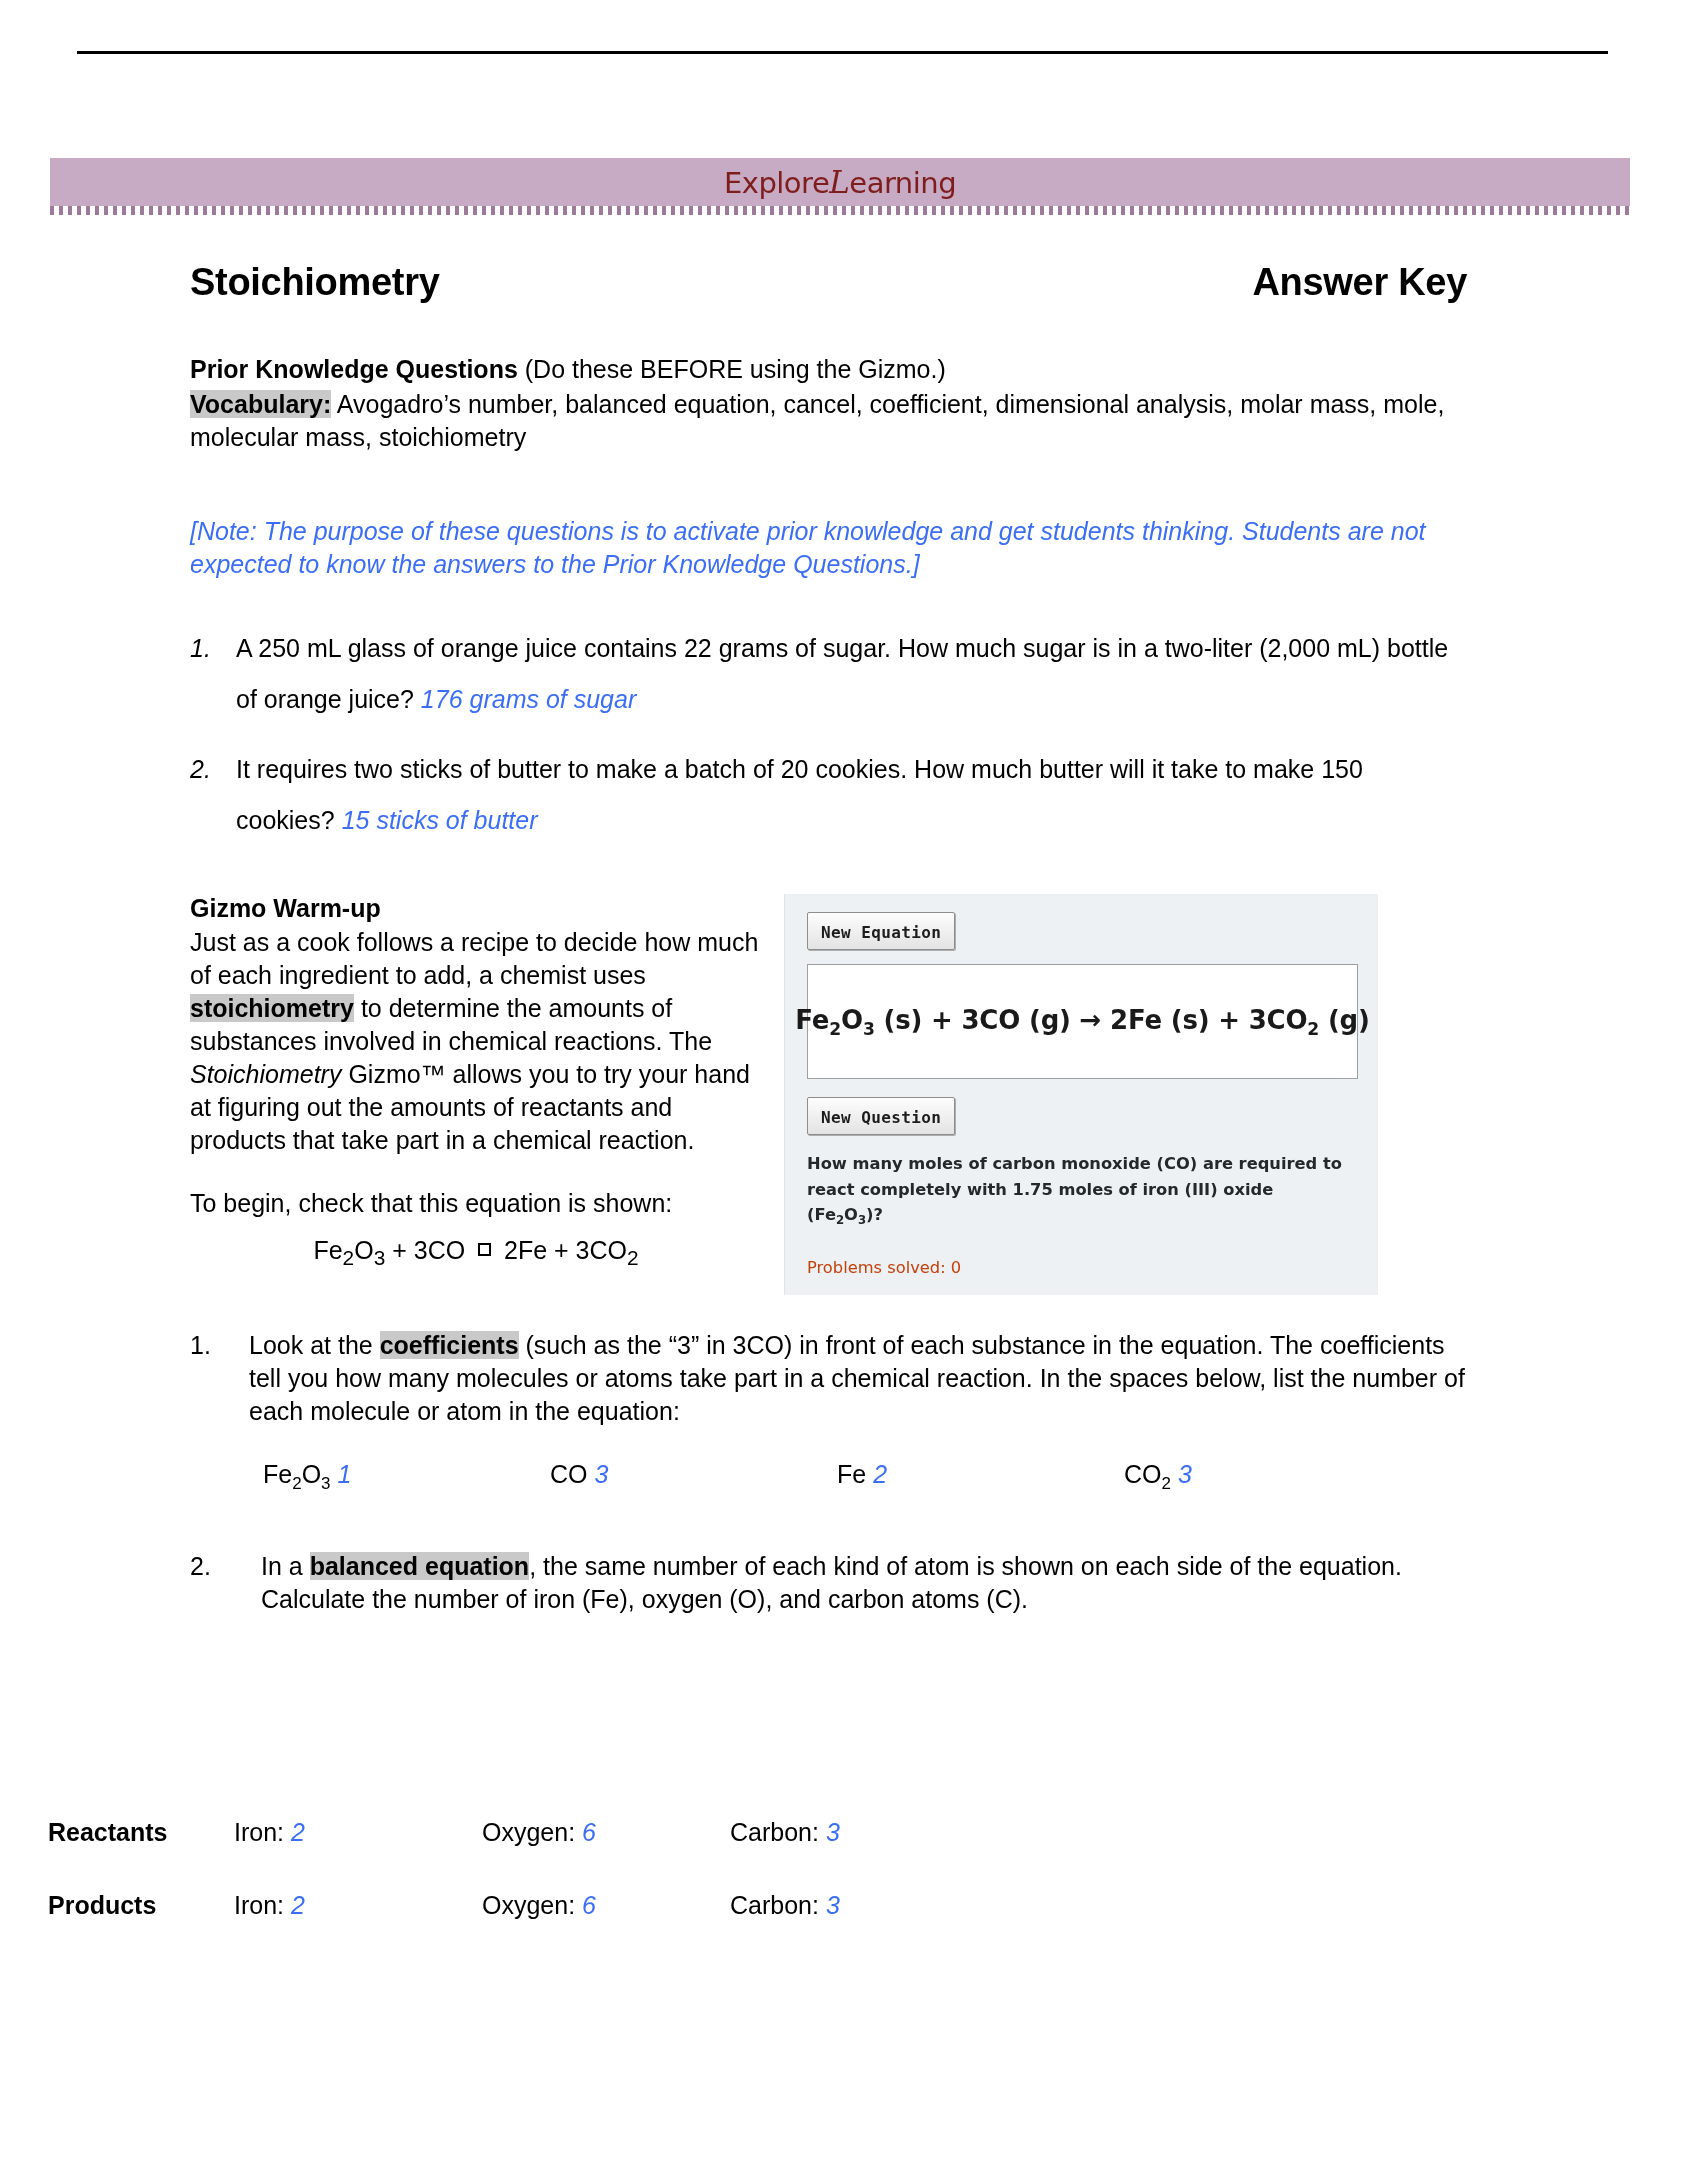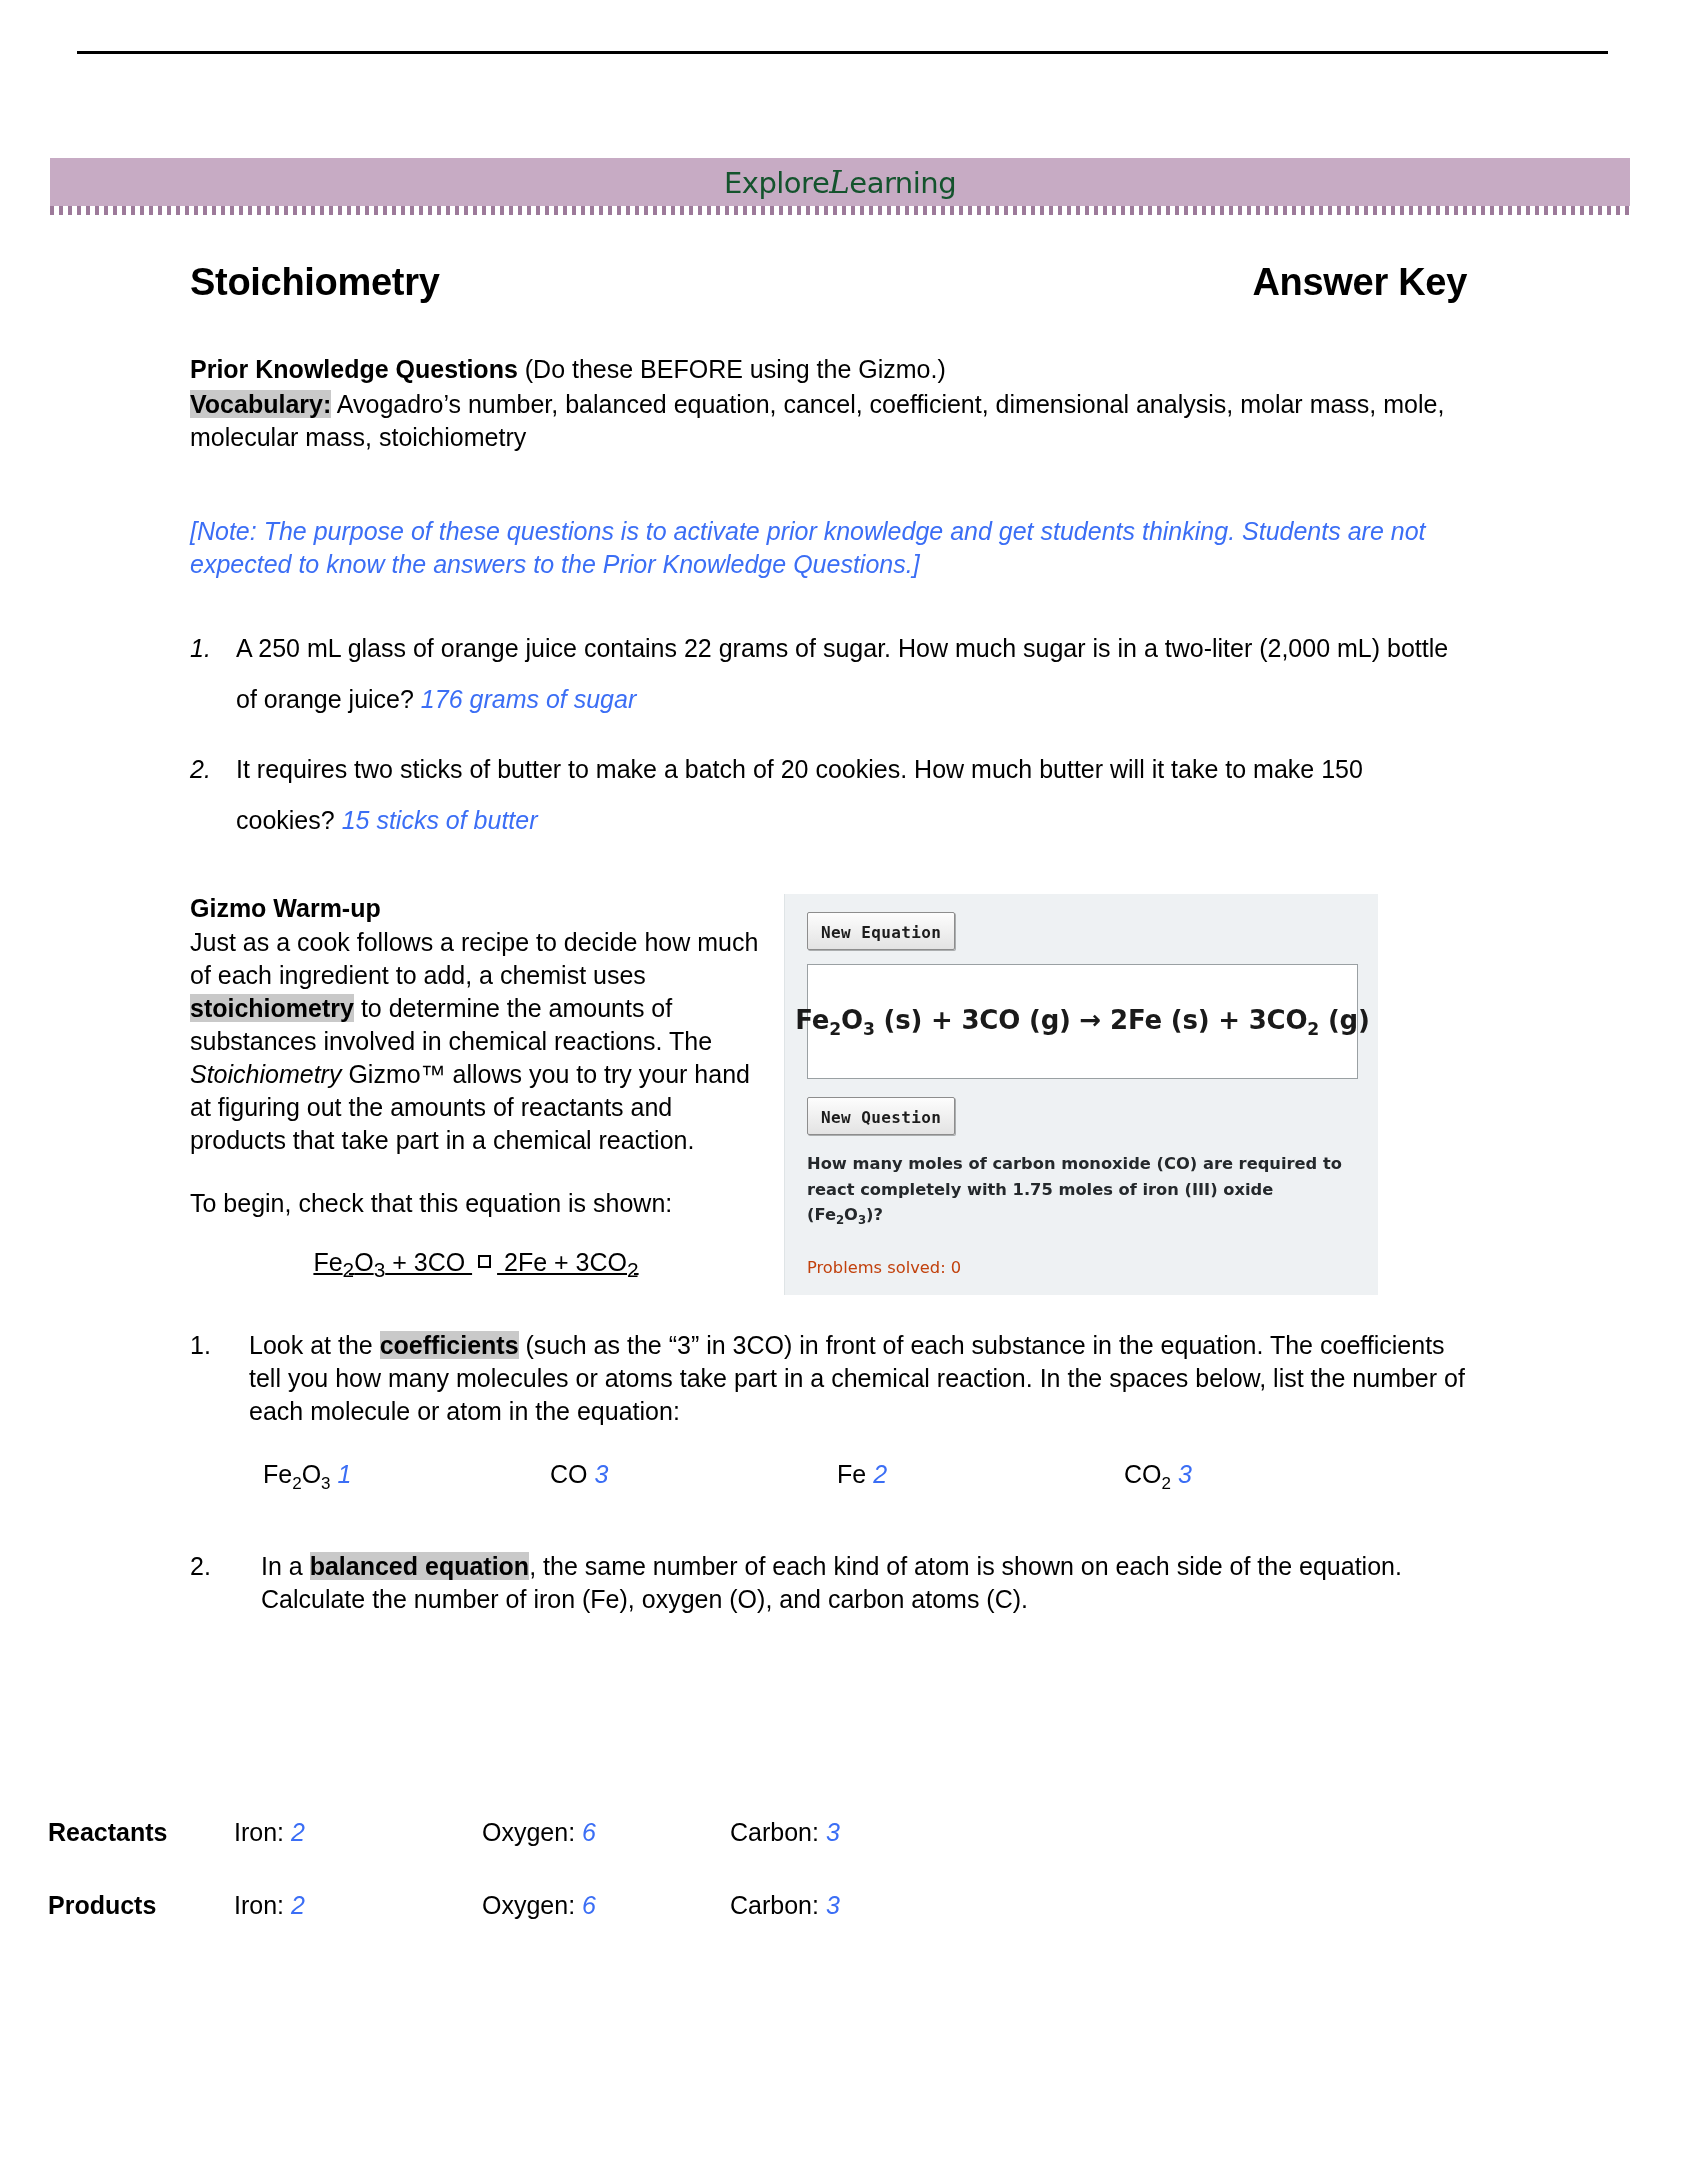--- a/index.html
+++ b/index.html
@@ -41,21 +41,21 @@
     height: 48px;
     background: #c7abc4;
     display: flex;
     align-items: center;
     justify-content: center;
   }
   .banner-logo {
     font-family: "DejaVu Sans", sans-serif;
     font-size: 29px;
     letter-spacing: -0.5px;
-    color: #14532d;
+    color: #7f1d1d;
     white-space: nowrap;
   }
   .banner-logo .lc {
     font-family: "DejaVu Serif", serif;
     font-style: italic;
     font-size: 31px;
   }
   .banner-dots {
     position: absolute;
     left: 50px;
@@ -145,22 +145,21 @@
   .warmup-right {
     flex: 1;
     padding-top: 2px;
   }
   .warmup-head {
     font-weight: bold;
     margin-bottom: 1px;
   }
   .eq-center {
     text-align: center;
-    margin-top: 26px;
-    text-decoration: underline;
+    margin-top: 14px;
   }
   .eqbox-glyph {
     display: inline-block;
     border: 2px solid #000;
     width: 9px;
     height: 9px;
     vertical-align: 3px;
     margin: 0 6px;
   }
 

